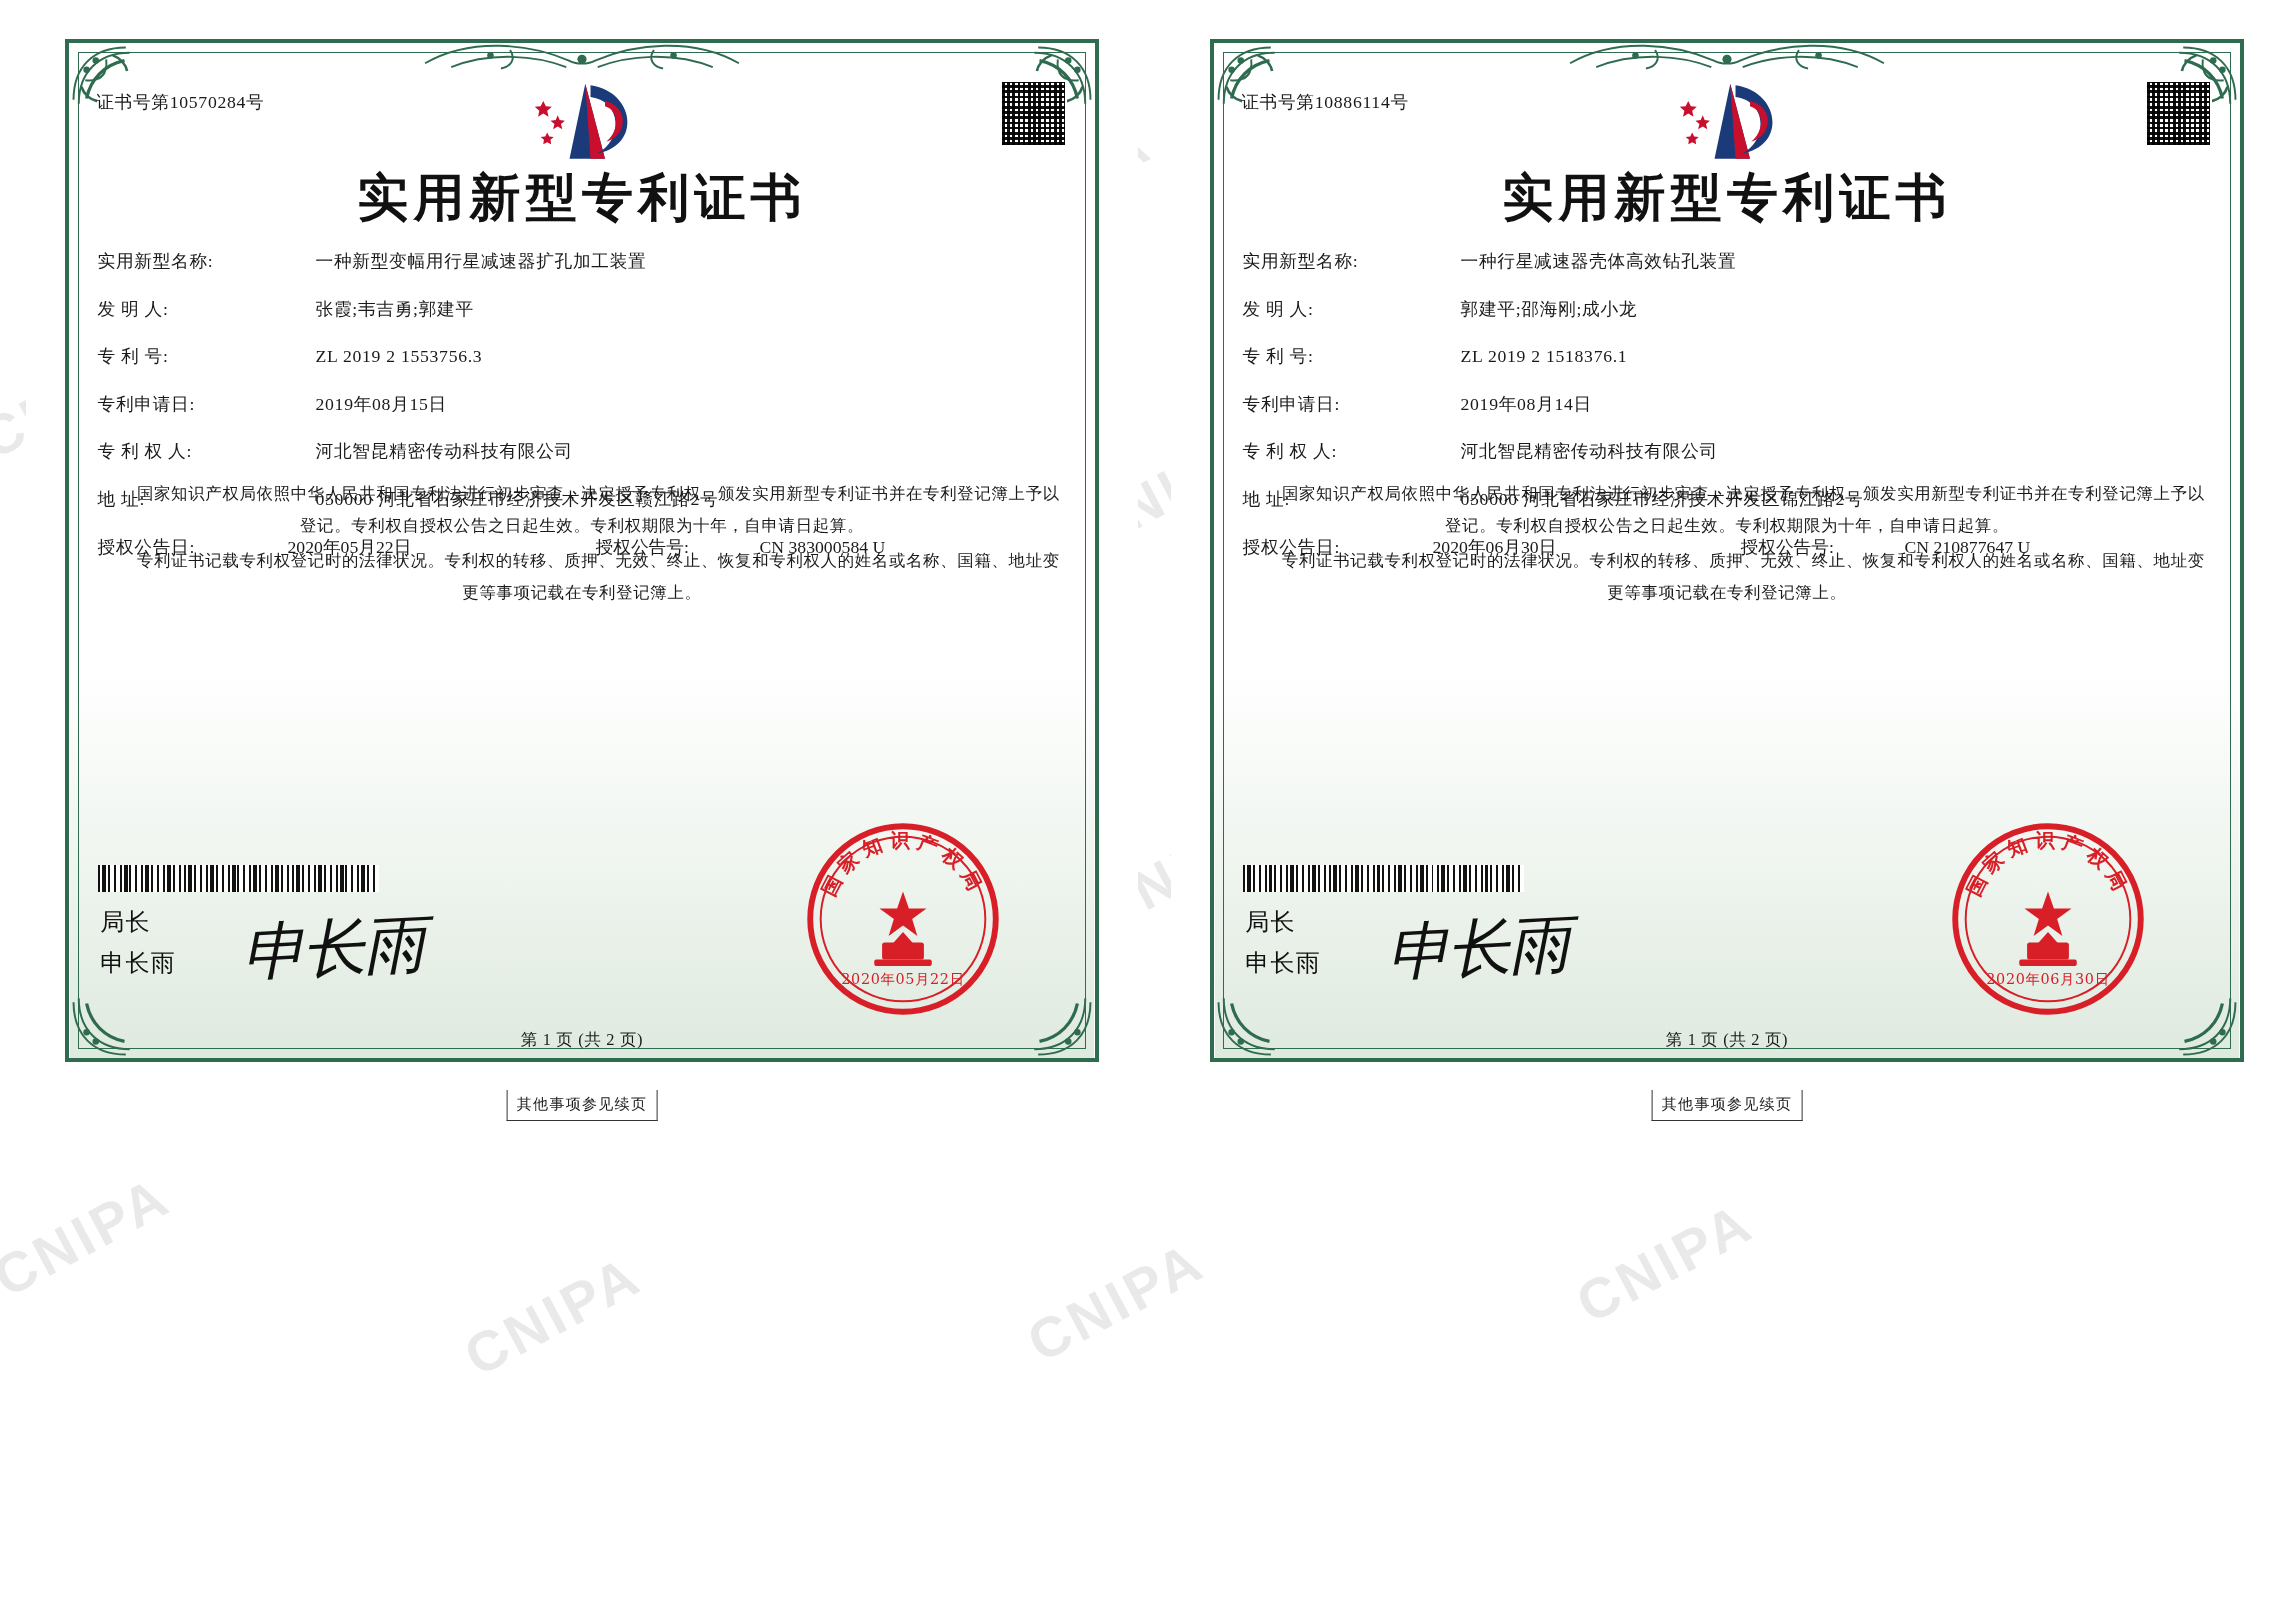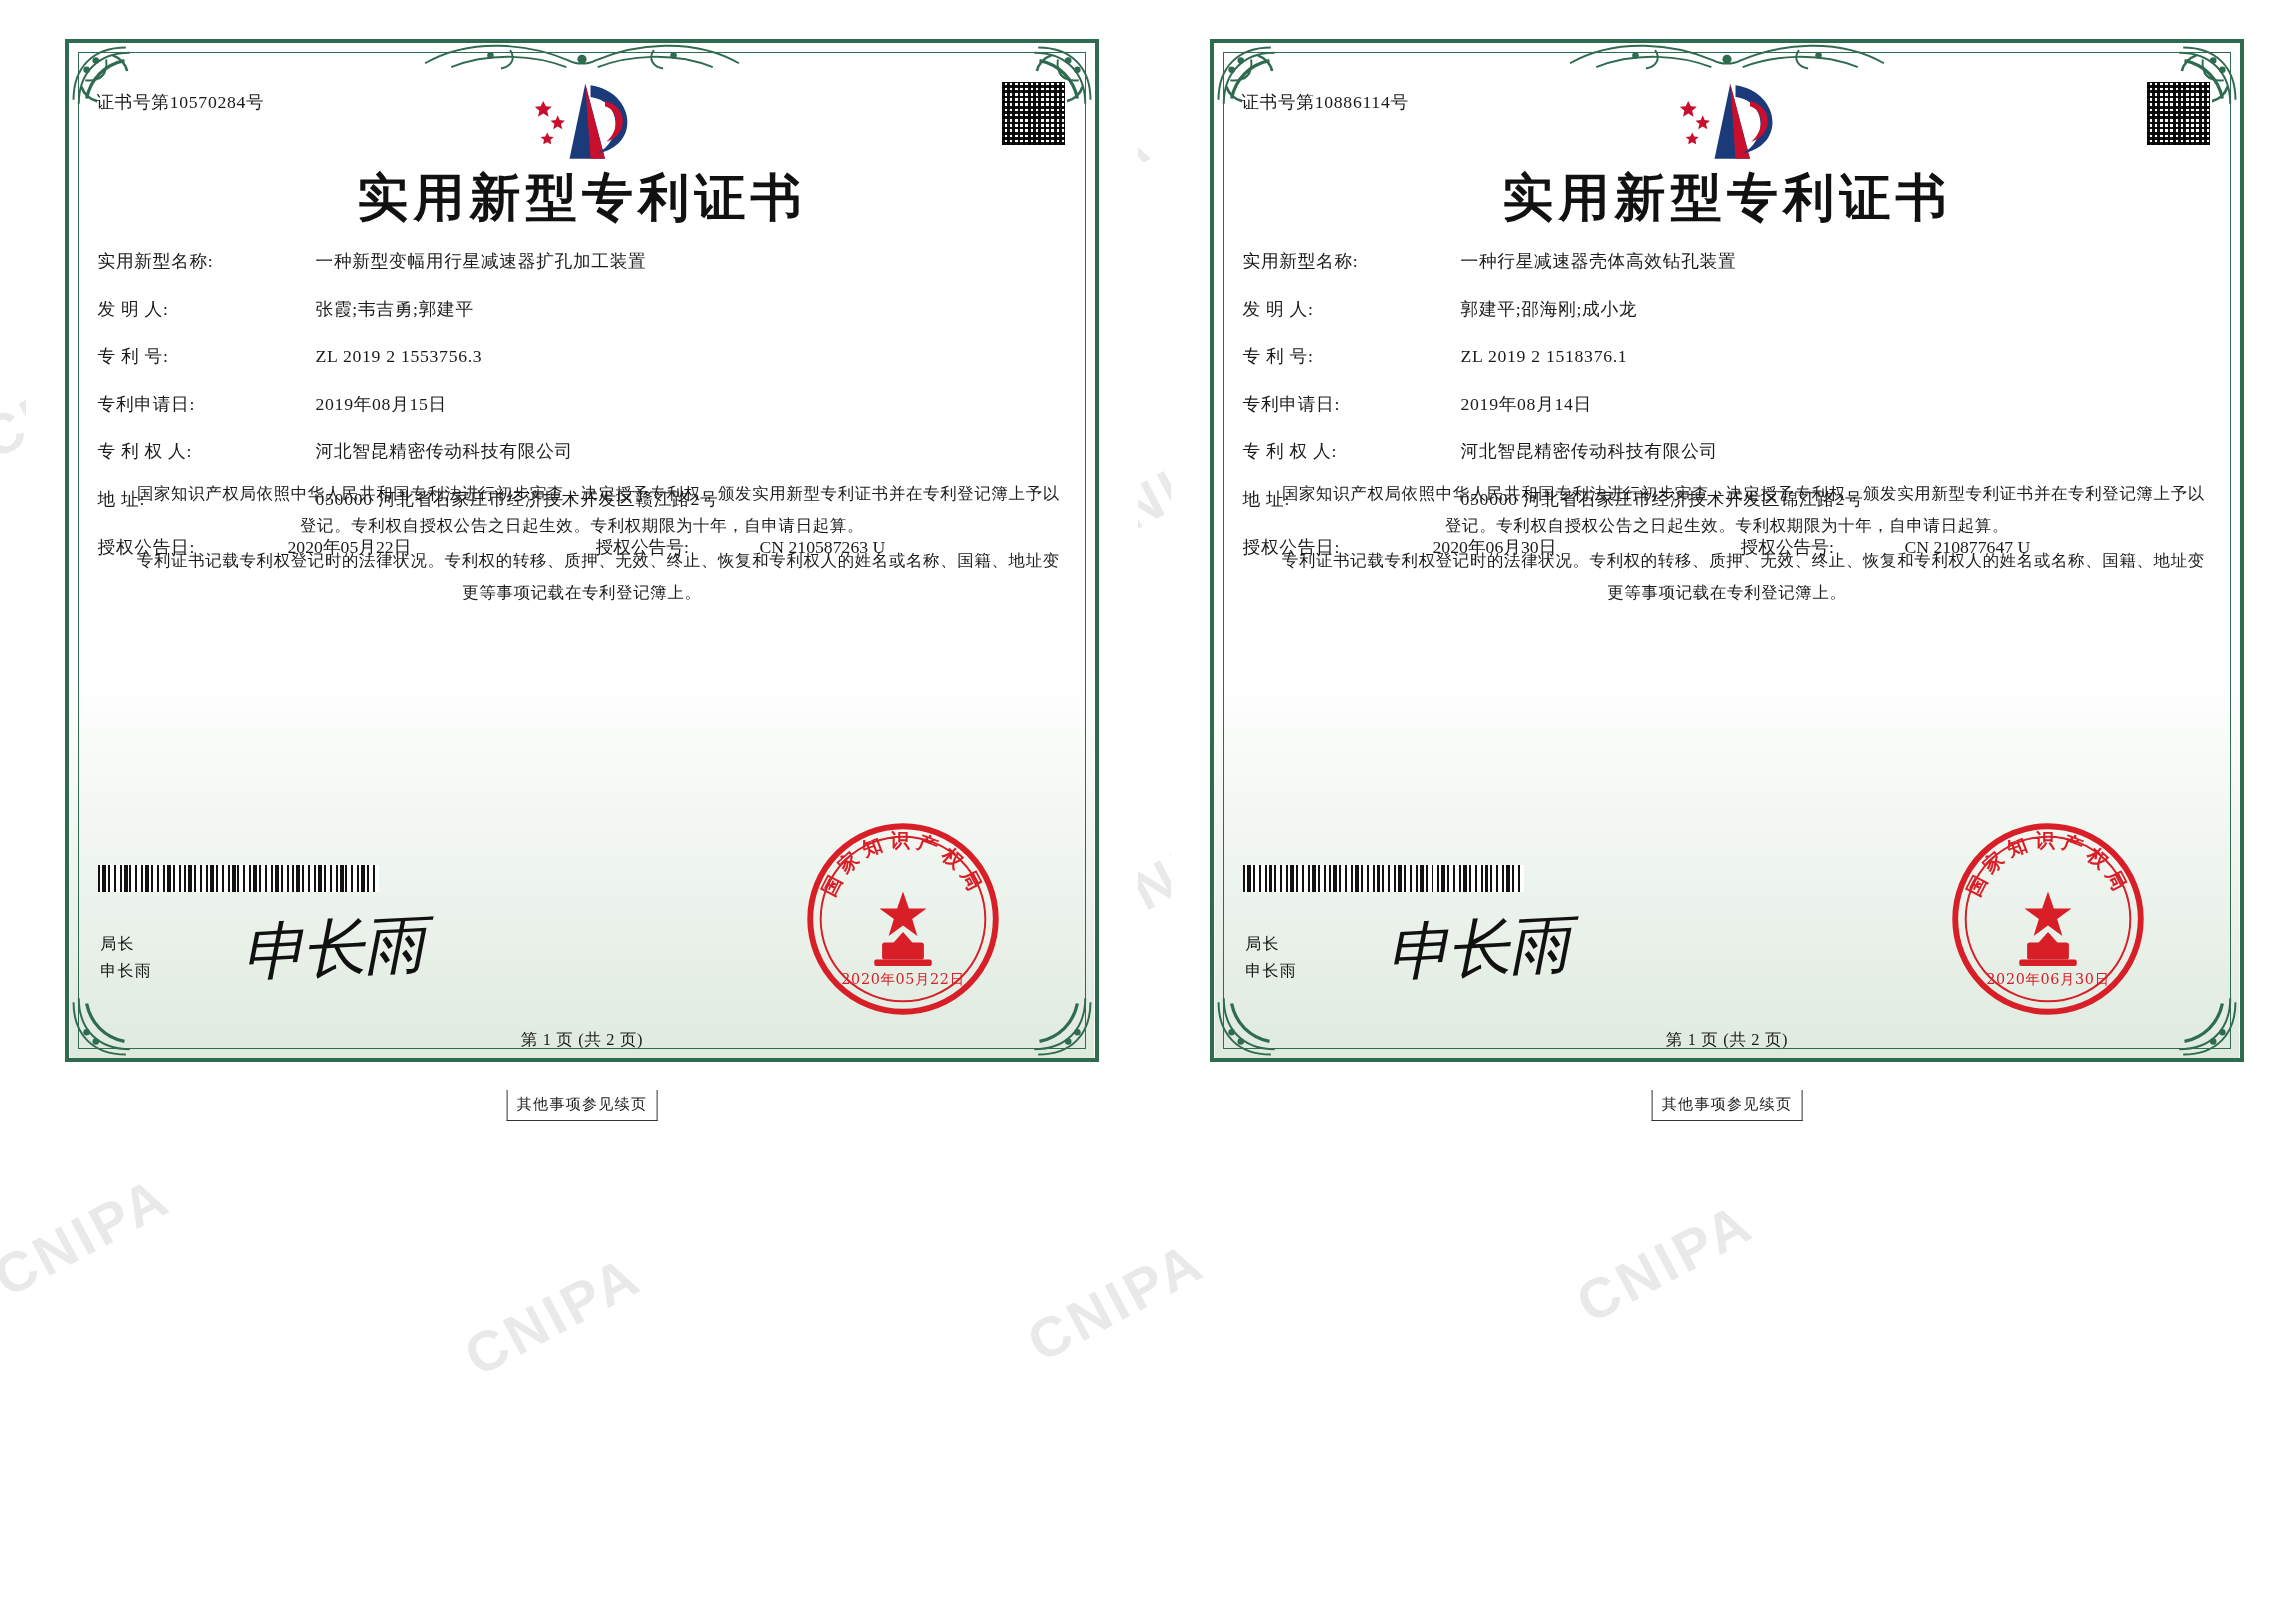--- a/index.html
+++ b/index.html
@@ -195,21 +195,21 @@
     height: 27.5px;
     background: repeating-linear-gradient(90deg,
       #111 0 2px, #fff 2px 3.9px, #111 3.9px 7.9px, #fff 7.9px 9.8px,
       #111 9.8px 11.8px, #fff 11.8px 15.7px, #111 15.7px 17.7px, #fff 17.7px 21.6px);
   }
 
   .sign-block {
     position: absolute;
     left: 9.2px;
     bottom: 59px;
-    font-size: 16px;
+    font-size: 24px;
     line-height: 1.7;
     color: #111;
     letter-spacing: 1.3px;
   }
   .signature {
     position: absolute;
     left: 151px;
     bottom: 51px;
     font-size: 63px;
     font-family: "DejaVu Serif", serif;
@@ -398,21 +398,21 @@
           <span class="val">河北智昆精密传动科技有限公司</span>
         </div>
         <div class="field">
           <span class="lbl">地 址:</span>
           <span class="val">050000 河北省石家庄市经济技术开发区赣江路2号</span>
         </div>
         <div class="field two">
           <span class="lbl">授权公告日:</span>
           <span class="val1">2020年05月22日</span>
           <span class="lbl2">授权公告号:</span>
-          <span class="val2">CN 210587263 U</span>
+          <span class="val2">CN 383000584 U</span>
         </div>
       </div>
 
       <div class="paras">
         <div class="para">国家知识产权局依照中华人民共和国专利法进行初步审查，决定授予专利权，颁发实用新型专利证书并在专利登记簿上予以登记。专利权自授权公告之日起生效。专利权期限为十年，自申请日起算。</div>
         <div class="para">专利证书记载专利权登记时的法律状况。专利权的转移、质押、无效、终止、恢复和专利权人的姓名或名称、国籍、地址变更等事项记载在专利登记簿上。</div>
       </div>
 
       <div class="barcode"></div>
 

